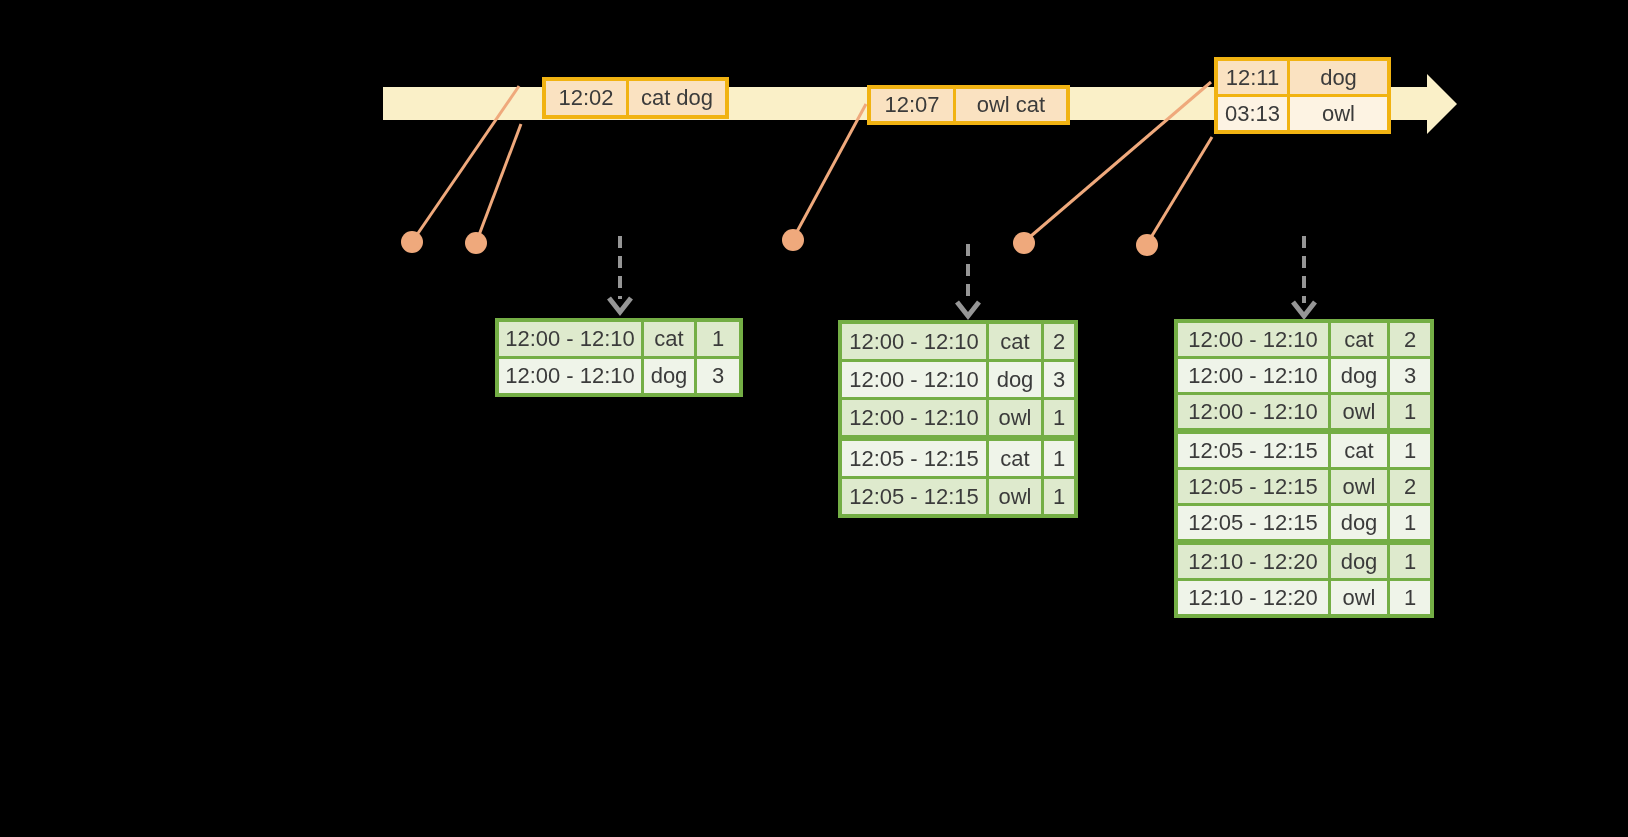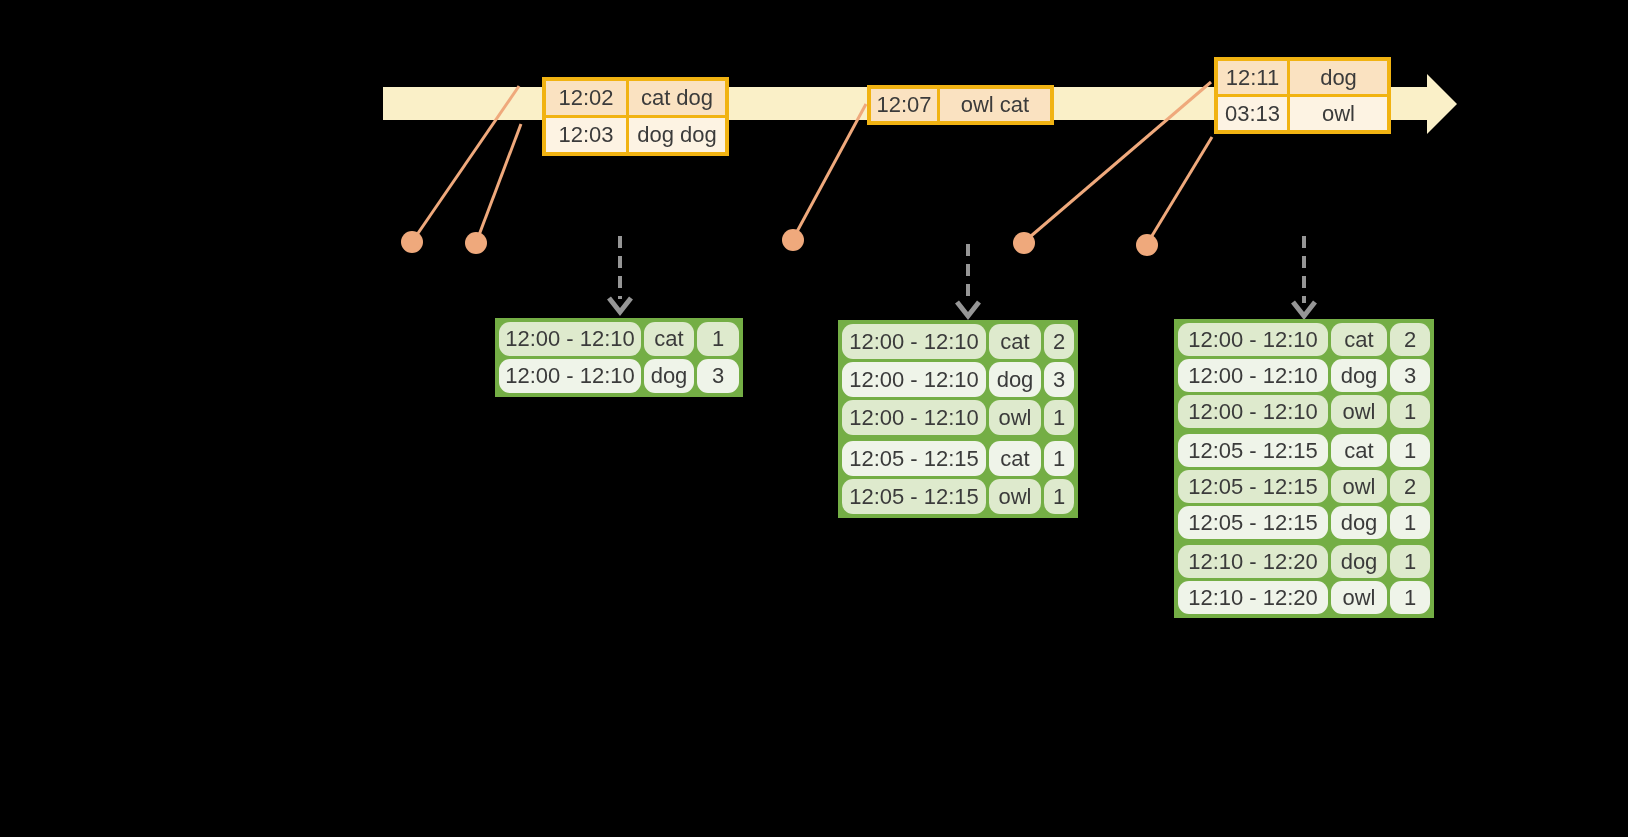--- a/index.html
+++ b/index.html
@@ -20,28 +20,28 @@
   .dline{stroke:var(--trigger-arrow-gray);stroke-width:4;stroke-dasharray:12 8;}
   .dchev{stroke:var(--trigger-arrow-gray);stroke-width:5;fill:none;stroke-linejoin:miter;}
   
   .etable{position:absolute;background:var(--event-border);border:4px solid var(--event-border);
     display:flex;flex-direction:column;gap:3px;}
   .erow{display:flex;gap:3px;}
   .ecell{display:flex;align-items:center;justify-content:center;font-size:22px;}
   .erow.dark  .ecell{background:var(--event-row-dark);}
   .erow.light .ecell{background:var(--event-row-light);}
   .e1{left:522px;top:77px;margin-left:20px;}  .e1 .ecell{height:34px;} .e1 .etime{width:80px;} .e1 .ewords{width:96px;}
-  .e2{left:867px;top:85px;}  .e2 .ecell{height:32px;} .e2 .etime{width:66px;} .e2 .ewords{width:110px;}
+  .e2{left:867px;top:85px;}  .e2 .ecell{height:32px;} .e2 .etime{width:82px;} .e2 .ewords{width:110px;}
   .e3{left:1214px;top:57px;} .e3 .ecell{height:33px;} .e3 .etime{width:69px;} .e3 .ewords{width:97px;}
   
   .gtable{position:absolute;background:var(--result-border);border:4px solid var(--result-border);
     display:flex;flex-direction:column;gap:3px;}
   .grow{display:flex;gap:3px;}
   .grow.gap{margin-top:3px;}
-  .gcell{display:flex;align-items:center;justify-content:center;font-size:22px;border-radius:11px;}
+  .gcell{display:flex;align-items:center;justify-content:center;font-size:22px;}
   .grow.dark  .gcell{background:var(--result-row-dark);}
   .grow.light .gcell{background:var(--result-row-light);}
   .t1{left:495px;top:318px;}  .t1 .gcell{height:34px;} .t1 .gwin{width:142px;} .t1 .gword{width:50px;} .t1 .gcount{width:42px;}
   .t2{left:838px;top:320px;}  .t2 .gcell{height:35px;} .t2 .gwin{width:144px;} .t2 .gword{width:52px;} .t2 .gcount{width:30px;}
   .t3{left:1174px;top:319px;} .t3 .gcell{height:33px;} .t3 .gwin{width:150px;} .t3 .gword{width:56px;} .t3 .gcount{width:40px;}
 </style>
 </head>
 <body style="background: rgb(0, 0, 0);">
 
 <div class="canvas">
@@ -68,24 +68,20 @@
     <line class="dline" x1="968" y1="244" x2="968" y2="303"></line>
     <polyline class="dchev" points="957,302 968,316 979,302"></polyline>
     <line class="dline" x1="1304" y1="236" x2="1304" y2="303"></line>
     <polyline class="dchev" points="1293,302 1304,316 1315,302"></polyline>
   </svg>
 
   <div class="etable e1">
       <div class="erow dark">
         <div class="ecell etime">12:02</div>
         <div class="ecell ewords">cat dog</div>
-      </div>
-      <div class="erow light">
-        <div class="ecell etime">12:03</div>
-        <div class="ecell ewords">dog dog</div>
       </div>
     </div>
   <div class="etable e2">
       <div class="erow dark">
         <div class="ecell etime">12:07</div>
         <div class="ecell ewords">owl cat</div>
       </div>
     </div>
   <div class="etable e3">
       <div class="erow dark">

